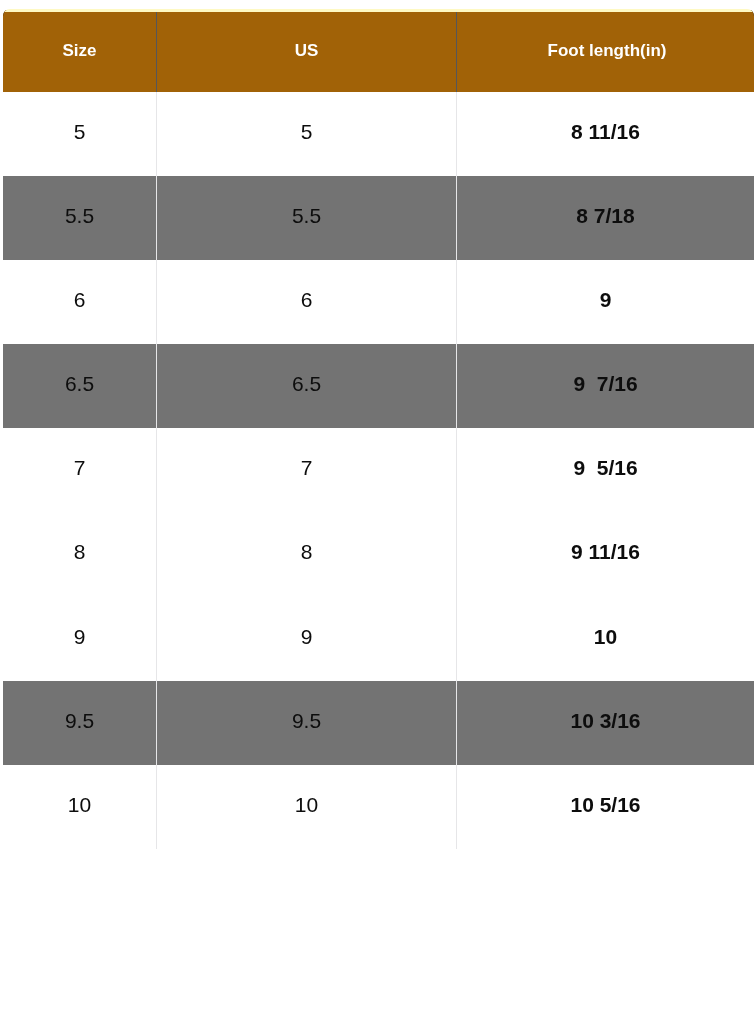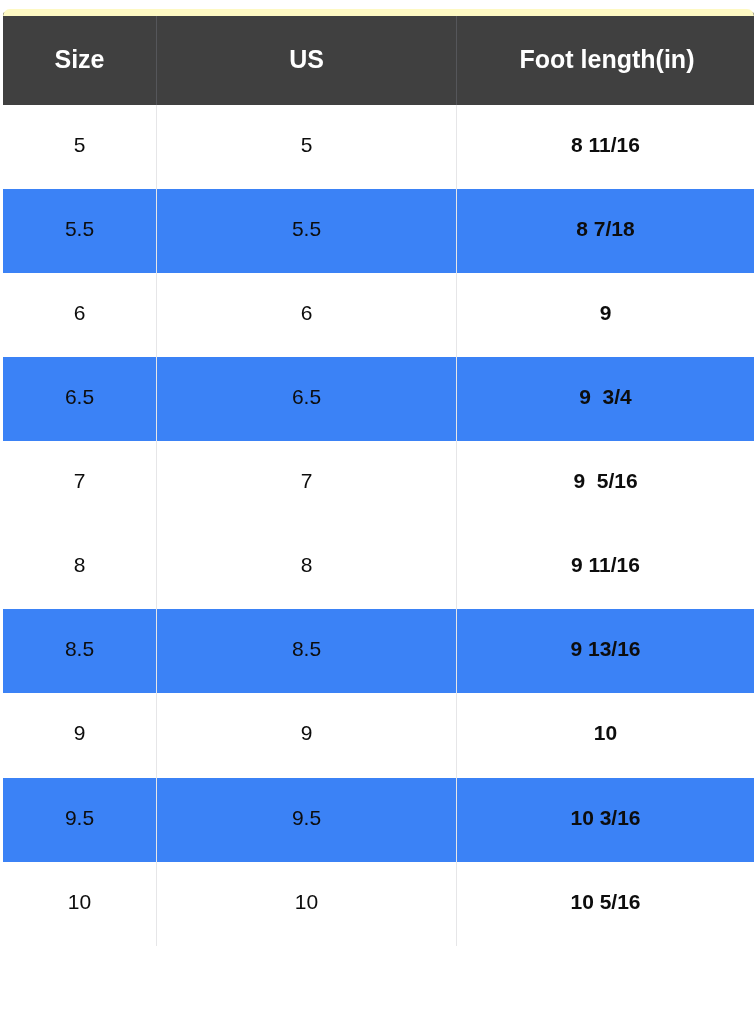--- a/index.html
+++ b/index.html
@@ -33,28 +33,28 @@
 
   table.size-chart col.col-size   { width: 154px; }
   table.size-chart col.col-us     { width: 300px; }
   table.size-chart col.col-length { width: 298px; }
 
   thead tr {
     background: #000000;
   }
 
   thead th {
-    background: #404040;
+    background: #a16207;
     color: #ffffff;
-    font-size: 25px;
+    font-size: 17px;
     font-weight: bold;
     text-align: center;
     padding: 30px 4px 31px 4px;
     border-right: 1px solid #55565a;
-    border-top: 8px solid #fef9c3;
+    border-top: 4px solid #fef9c3;
     line-height: 1.1;
   }
   thead th:last-child {
     border-right: none;
     padding-left: 7px;
   }
 
   tbody td {
     font-size: 21px;
     color: #0d0d0d;
@@ -66,21 +66,21 @@
   }
   tbody td:last-child {
     border-right: none;
     font-weight: bold;
   }
 
   tbody tr.row-even {
     background: #ffffff;
   }
   tbody tr.row-odd {
-    background: #3b82f6;
+    background: #737373;
   }
 </style>
 </head>
 <body>
 
 <div class="size-chart-wrap">
   <table class="size-chart">
     <colgroup>
       <col class="col-size">
       <col class="col-us">
@@ -105,36 +105,31 @@
           <td>8 7/18</td>
         </tr>
         <tr class="row-even">
           <td>6</td>
           <td>6</td>
           <td>9</td>
         </tr>
         <tr class="row-odd">
           <td>6.5</td>
           <td>6.5</td>
-          <td>9  3/4</td>
+          <td>9  7/16</td>
         </tr>
         <tr class="row-even">
           <td>7</td>
           <td>7</td>
           <td>9  5/16</td>
         </tr>
         <tr class="row-even">
           <td>8</td>
           <td>8</td>
           <td>9 11/16</td>
-        </tr>
-        <tr class="row-odd">
-          <td>8.5</td>
-          <td>8.5</td>
-          <td>9 13/16</td>
         </tr>
         <tr class="row-even">
           <td>9</td>
           <td>9</td>
           <td>10</td>
         </tr>
         <tr class="row-odd">
           <td>9.5</td>
           <td>9.5</td>
           <td>10 3/16</td>

